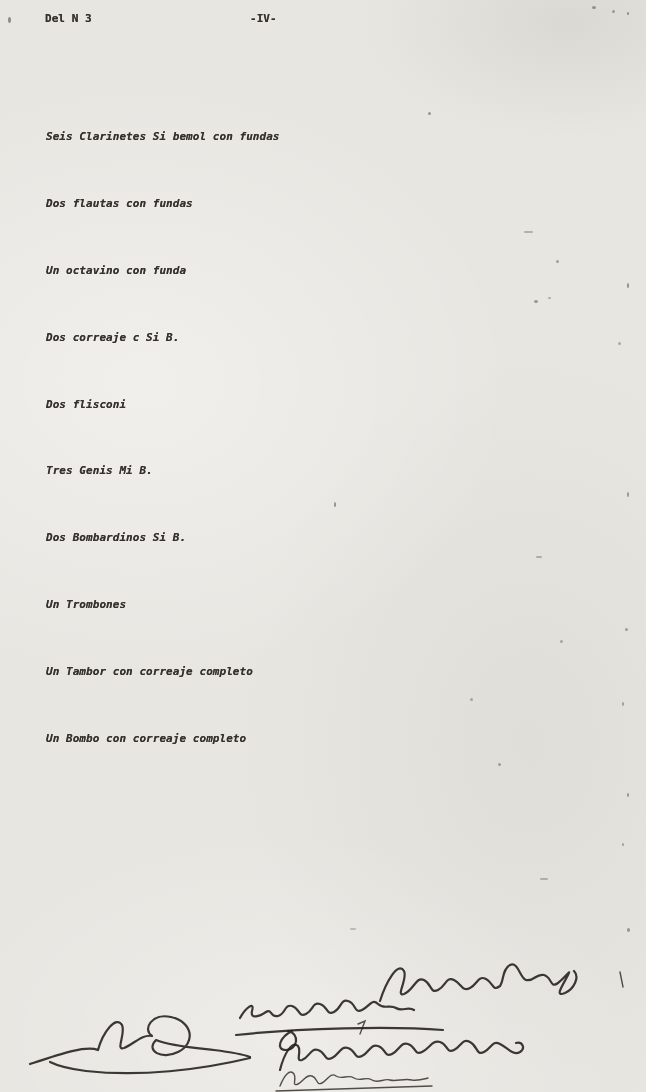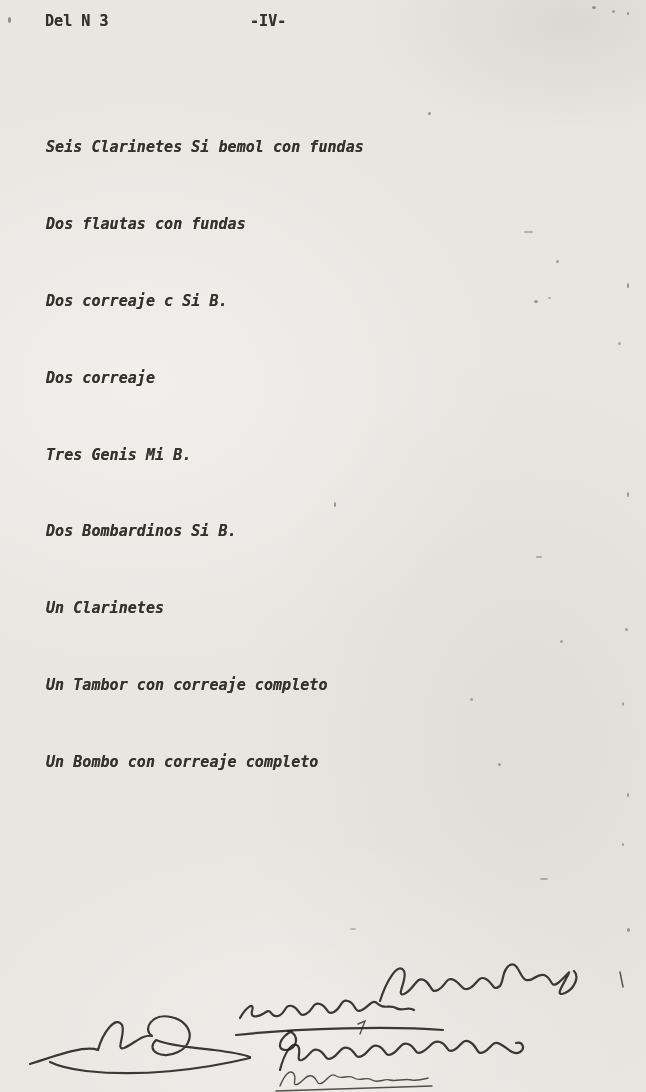--- a/index.html
+++ b/index.html
@@ -10,21 +10,21 @@
       radial-gradient(ellipse 320px 180px at 88% 2%, rgba(120,118,112,0.12), transparent 65%),
       radial-gradient(ellipse 520px 420px at 22% 35%, rgba(255,255,255,0.38), transparent 72%),
       radial-gradient(ellipse 420px 560px at 82% 68%, rgba(150,148,140,0.10), transparent 70%),
       radial-gradient(ellipse 500px 300px at 45% 95%, rgba(255,255,255,0.25), transparent 70%),
       #e8e6e1;
   }
   .typewritten{
     position:absolute;
     color:#35312c;
     font-weight:bold;
-    font-size:15px;
+    font-size:11px;
     letter-spacing:0.05px;
     white-space:pre;
     text-shadow:0 0 0.6px rgba(52,47,42,0.75);
   }
   .header-left{left:45px;top:12px;}
   .header-center{left:250px;top:12px;}
   .list{position:absolute;left:46px;top:101px;}
   .line{height:40.9px;line-height:20px;font-style:italic;}
   .sig-svg{position:absolute;left:0;top:0;width:646px;height:1092px;}
   .sig{stroke:#211e1b;fill:none;stroke-width:2.2;stroke-linecap:round;stroke-linejoin:round;opacity:0.88;}
@@ -33,25 +33,26 @@
 </style>
 </head>
 <body>
 
 <div class="typewritten header-left">Del N 3</div>
 <div class="typewritten header-center">-IV-</div>
 
 <div class="list typewritten">
   <div class="line">Seis Clarinetes Si bemol con fundas</div>
   <div class="line">Dos flautas con fundas</div>
+  <div class="line">Un octavino con funda</div>
   <div class="line">Dos correaje c Si B.</div>
-  <div class="line">Dos correaje</div>
+  <div class="line">Dos flisconi</div>
   <div class="line">Tres Genis Mi B.</div>
   <div class="line">Dos Bombardinos Si B.</div>
-  <div class="line">Un Clarinetes</div>
+  <div class="line">Un Trombones</div>
   <div class="line">Un Tambor con correaje completo</div>
   <div class="line">Un Bombo con correaje completo</div>
   
   
   
   
   
   
   
   

